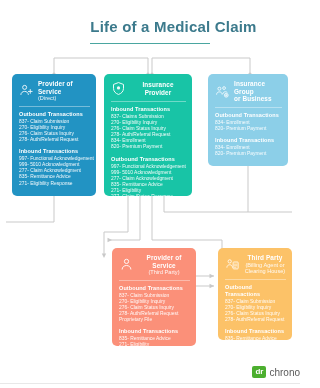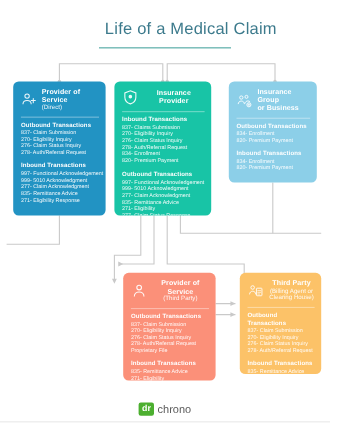--- a/index.html
+++ b/index.html
@@ -9,21 +9,21 @@
     font-family:"Liberation Sans",sans-serif;
     overflow:hidden;
     position:relative;
   }
   .page{position:relative;width:300px;height:388px;}
 
   
   .title-wrap{position:absolute;top:18px;left:0;width:300px;text-align:center;}
   .title{
     font-size:15px;color:#3c7a8c;letter-spacing:.2px;
-    font-weight:400;line-height:18px;margin-left:47px;
+    font-weight:700;line-height:18px;margin-left:47px;
   }
   .title-rule{
     width:120px;height:1px;background:#4aa6a0;
     margin:7px auto 0;
   }
 
   
   .wires{position:absolute;left:0;top:0;width:300px;height:388px;pointer-events:none;}
 
   
@@ -50,21 +50,21 @@
   #card-provider-third{left:112px;top:248px;width:84px;height:98px;background:#fb9079;}
   #card-third-party{left:218px;top:248px;width:74px;height:92px;background:#fcc268;}
 
   #card-insurance-group .card-title{color:#ffffff;}
   #card-third-party .card-title,#card-third-party .card-sub{color:#ffffff;}
   .head-center{justify-content:center;text-align:center;}
 
   
   .footer{
     position:absolute;left:0;bottom:10px;width:300px;
-    display:flex;align-items:center;justify-content:center;gap:3px;
+    display:flex;align-items:center;justify-content:flex-end;gap:3px;
   }
   .logo-badge{
     background:#4caf2f;color:#fff;font-size:8px;font-weight:bold;
     padding:1px 3px;border-radius:2px;line-height:10px;
   }
   .logo-word{color:#5a5a5a;font-size:10px;line-height:11px;}
   .footer-rule{
     position:absolute;left:0;bottom:4px;width:300px;height:1px;background:#e8e8e8;
   }
 </style>

